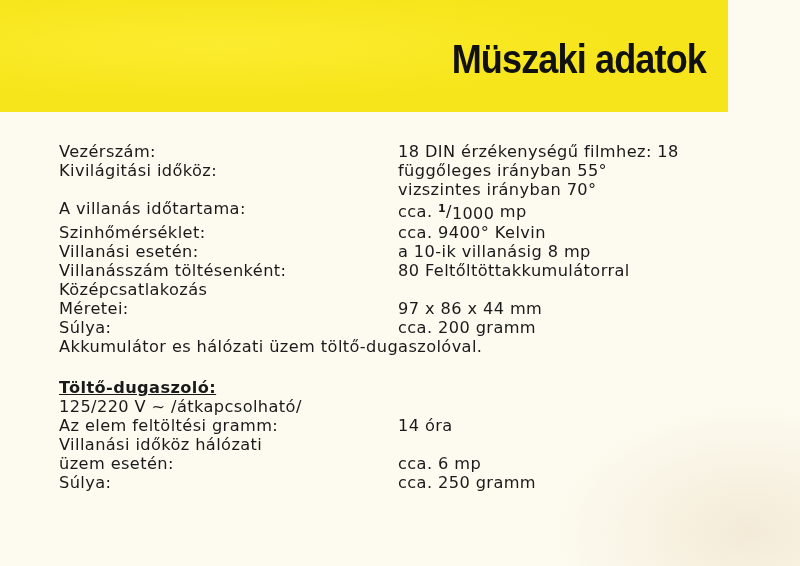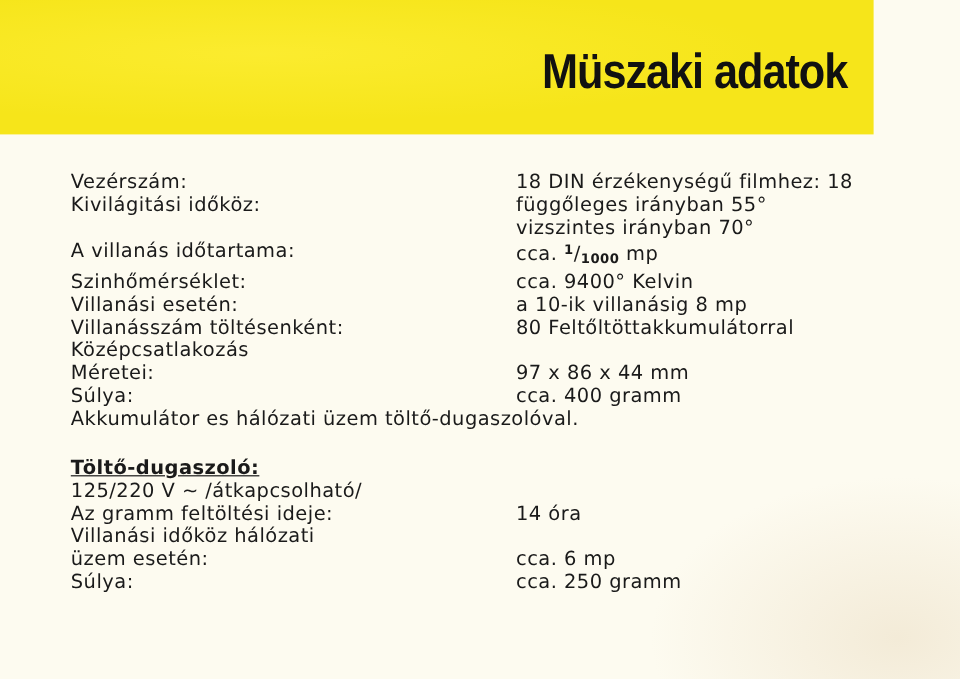--- a/index.html
+++ b/index.html
@@ -22,27 +22,27 @@
   .banner-title {
     position: absolute; right: 22px; top: 36px;
     font-family: "Liberation Sans", sans-serif; font-weight: bold;
     font-size: 41px; letter-spacing: -1px; color: #111;
     transform: scaleX(0.88); transform-origin: right center;
   }
   .spec {
     position: absolute; left: 59px; top: 142px; width: 700px;
     font-size: 16.2px; line-height: 19px; letter-spacing: 0.4px;
   }
-  .row { display: flex; gap: 32px; }
+  .row { display: flex; }
   .label { width: 339px; flex: none; white-space: nowrap; }
   .value { white-space: nowrap; }
   .full { white-space: nowrap; }
   .section-title { font-weight: bold; margin-top: 22px; text-decoration: underline; }
   sup.frac { font-size: 11px; font-weight: bold; vertical-align: 5px; }
-  sub.frac { font-size: 11px; font-weight: bold; vertical-align: -2px; margin-top: 35px; }
+  sub.frac { font-size: 16px; font-weight: normal; vertical-align: -2px; margin-top: 35px; }
 </style>
 </head>
 <body>
 
 <div class="paper-stain"></div>
 
 <div class="banner">
   <div class="banner-title">Müszaki adatok</div>
 </div>
 
@@ -78,30 +78,30 @@
   <div class="row">
     <span class="label">Középcsatlakozás</span>
     <span class="value"></span>
   </div>
   <div class="row">
     <span class="label">Méretei:</span>
     <span class="value">97 x 86 x 44 mm</span>
   </div>
   <div class="row">
     <span class="label">Súlya:</span>
-    <span class="value">cca. 400 gramm</span>
+    <span class="value">cca. 200 gramm</span>
   </div>
   <div class="full">Akkumulátor es hálózati üzem töltő-dugaszolóval.</div>
 
   <div class="section-title">Töltő-dugaszoló:</div>
   <div class="row">
     <span class="value">125/220 V ~ /átkapcsolható/</span>
   </div>
   <div class="row">
-    <span class="label">Az gramm feltöltési ideje:</span>
+    <span class="label">Az elem feltöltési gramm:</span>
     <span class="value">14 óra</span>
   </div>
   <div class="row">
     <span class="label">Villanási időköz hálózati</span>
     <span class="value"></span>
   </div>
   <div class="row">
     <span class="label">üzem esetén:</span>
     <span class="value">cca. 6 mp</span>
   </div>

